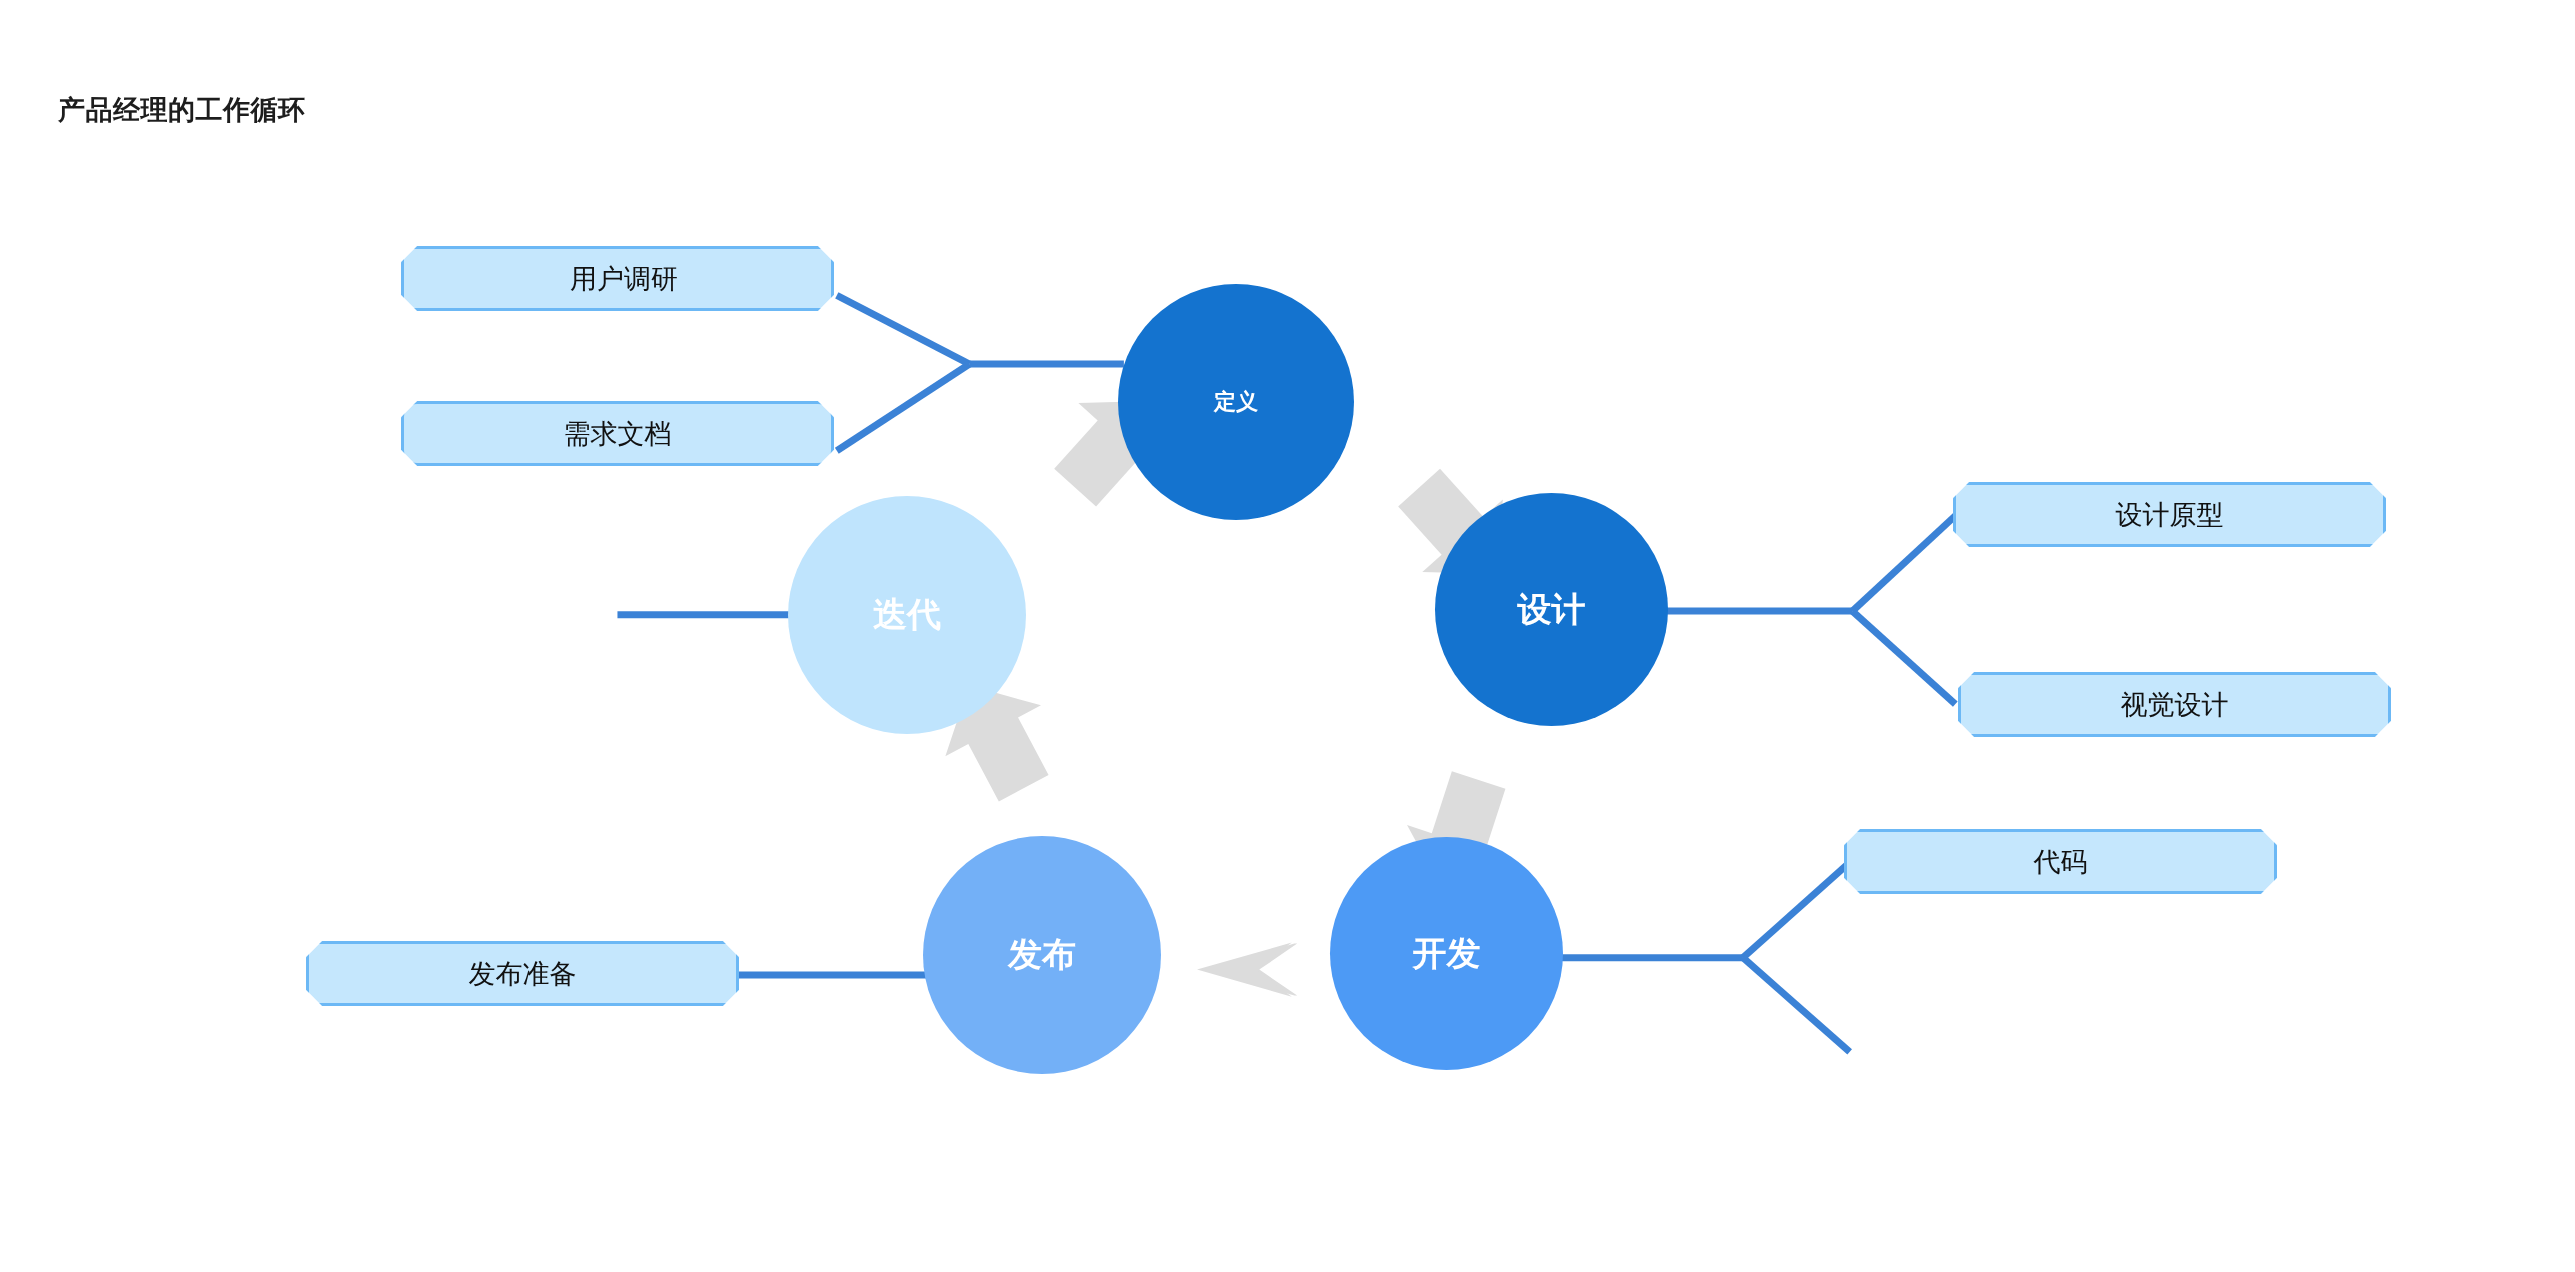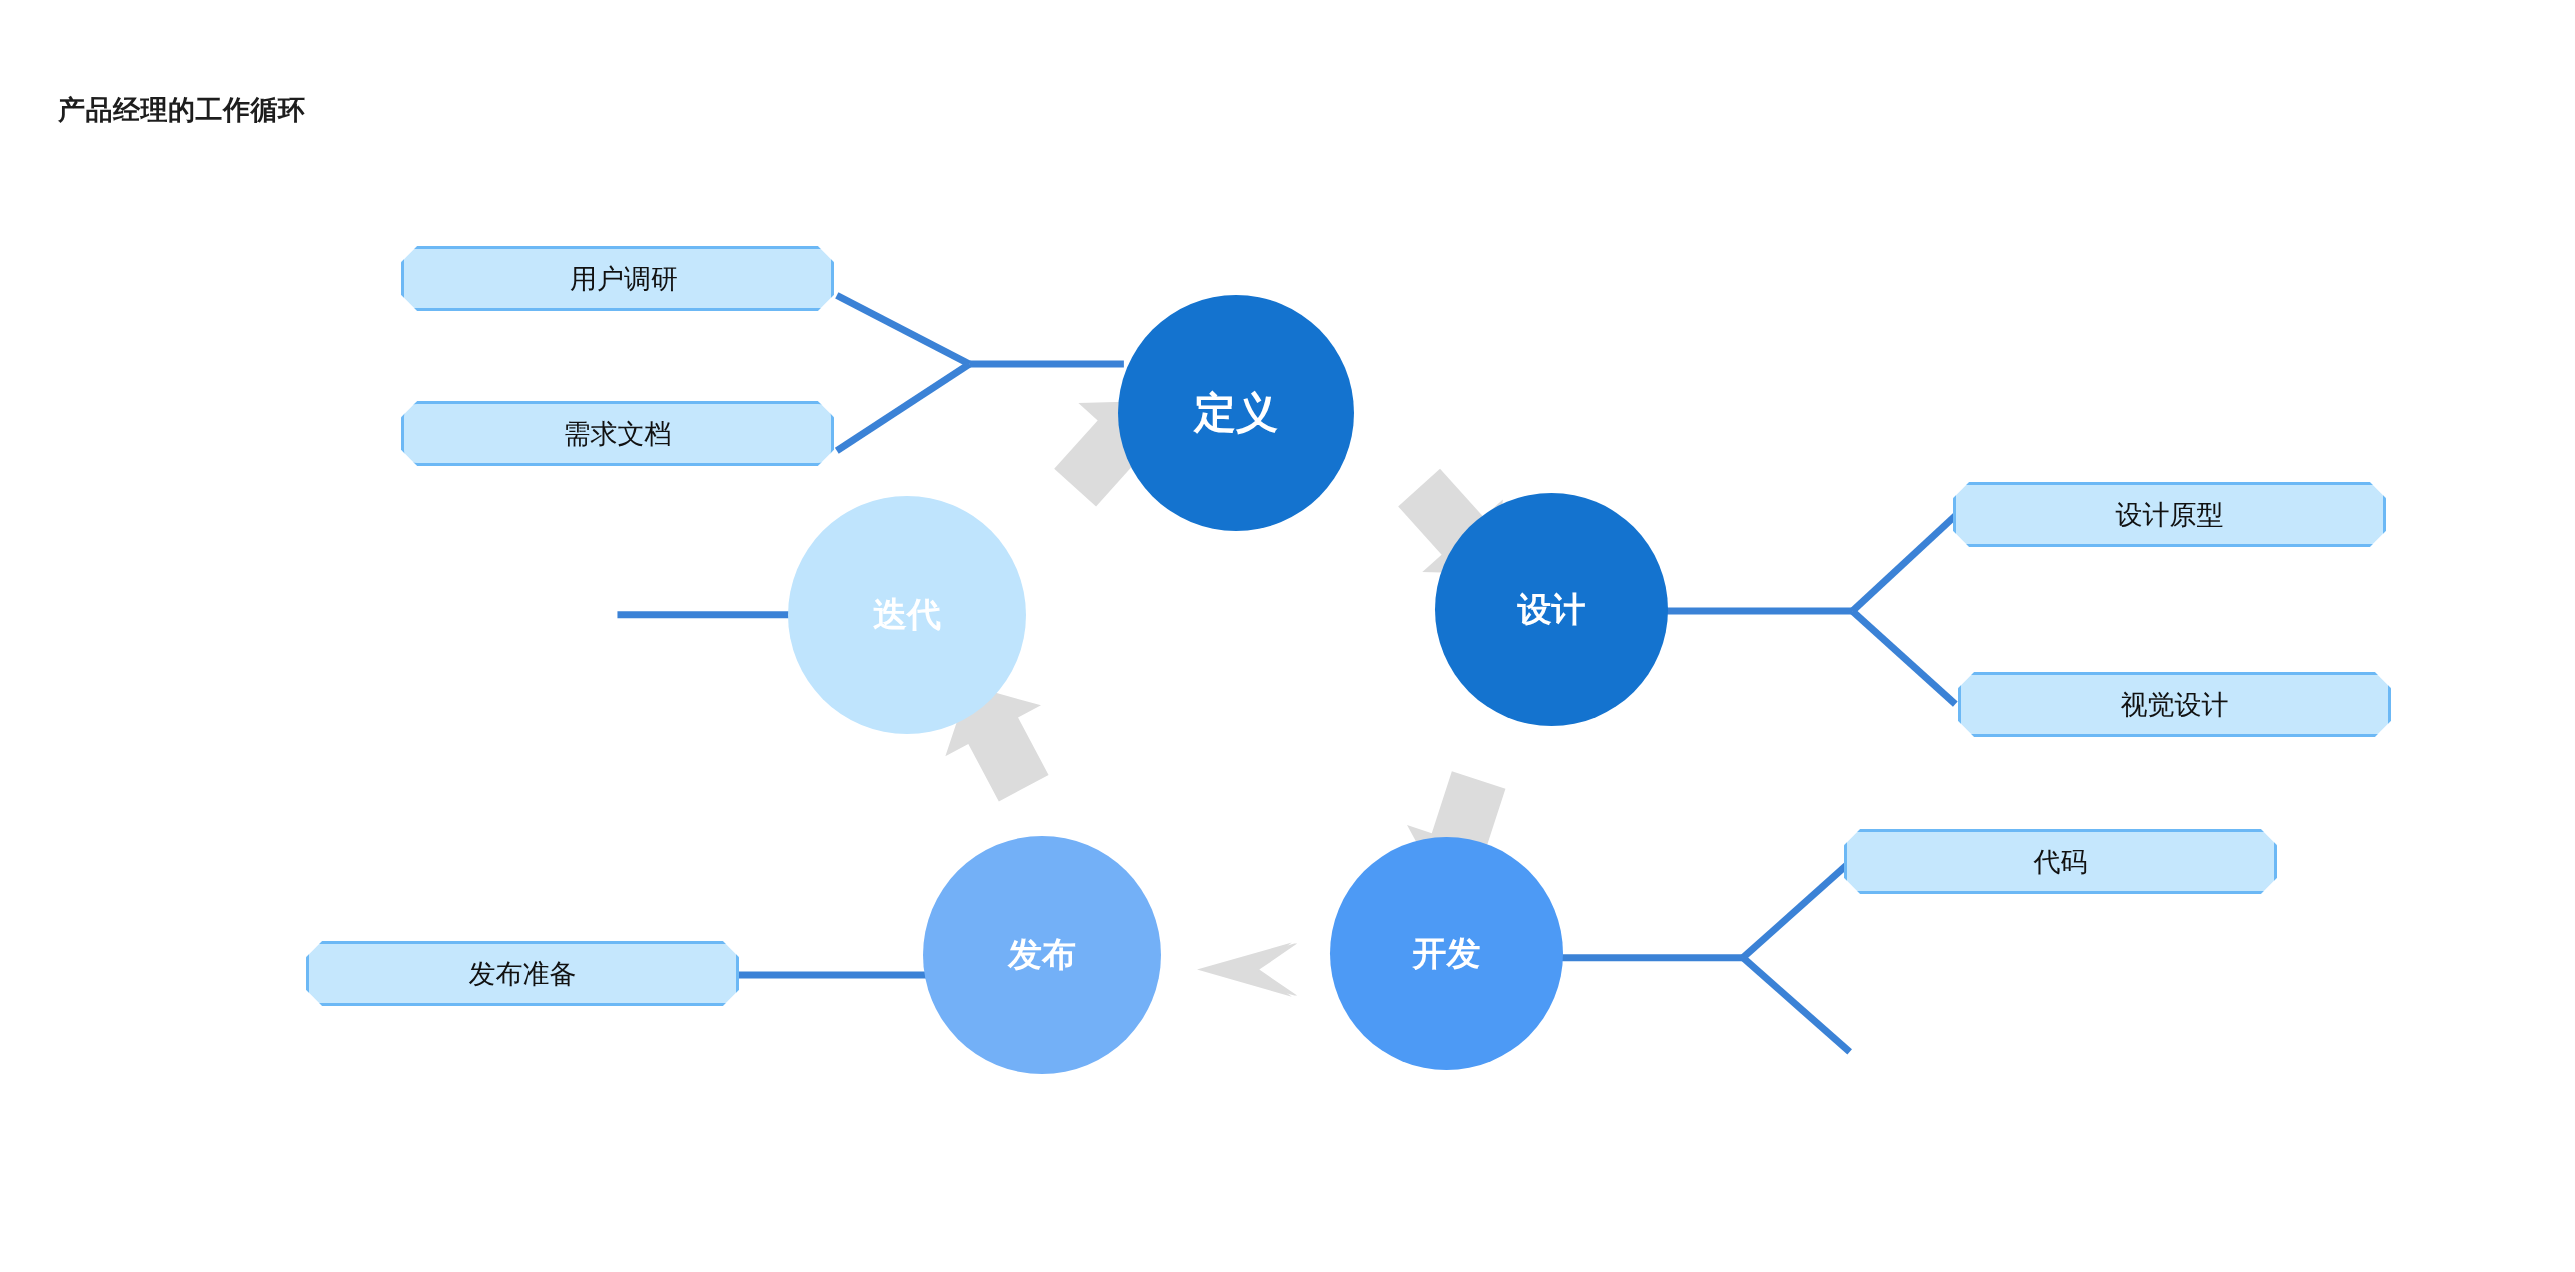--- a/index.html
+++ b/index.html
@@ -114,22 +114,22 @@
     <g>
       <polygon points="2395,1742 2390,1742 2218,1790 2390,1838 2395,1838 2325,1790" fill="#dcdcdc"></polygon>
       <polygon points="2385,1740 2210,1790 2385,1840 2320,1790" fill="#dcdcdc"></polygon>
     </g>
 
     <g transform="translate(1890,1455) rotate(-118)">
       <polygon points="0,-52 120,-52 120,-100 215,0 120,100 120,52 0,52" fill="#dcdcdc"></polygon>
     </g>
   </svg>
 
-  <div class="node-circle" style="left:1118px; top:295px; width:236px; height:236px;
-              background:#1473cf; font-size:42px;">
+  <div class="node-circle" style="left:1118px; top:284px; width:236px; height:236px;
+              background:#1473cf; font-size:22px;">
     <span>定义</span>
   </div>
 
   <div class="node-circle" style="left:1435px; top:493px; width:233px; height:233px;
               background:#1473cf; font-size:34px;">
     <span>设计</span>
   </div>
 
   <div class="node-circle" style="left:1330px; top:837px; width:233px; height:233px;
               background:#4d9af5; font-size:34px;">

